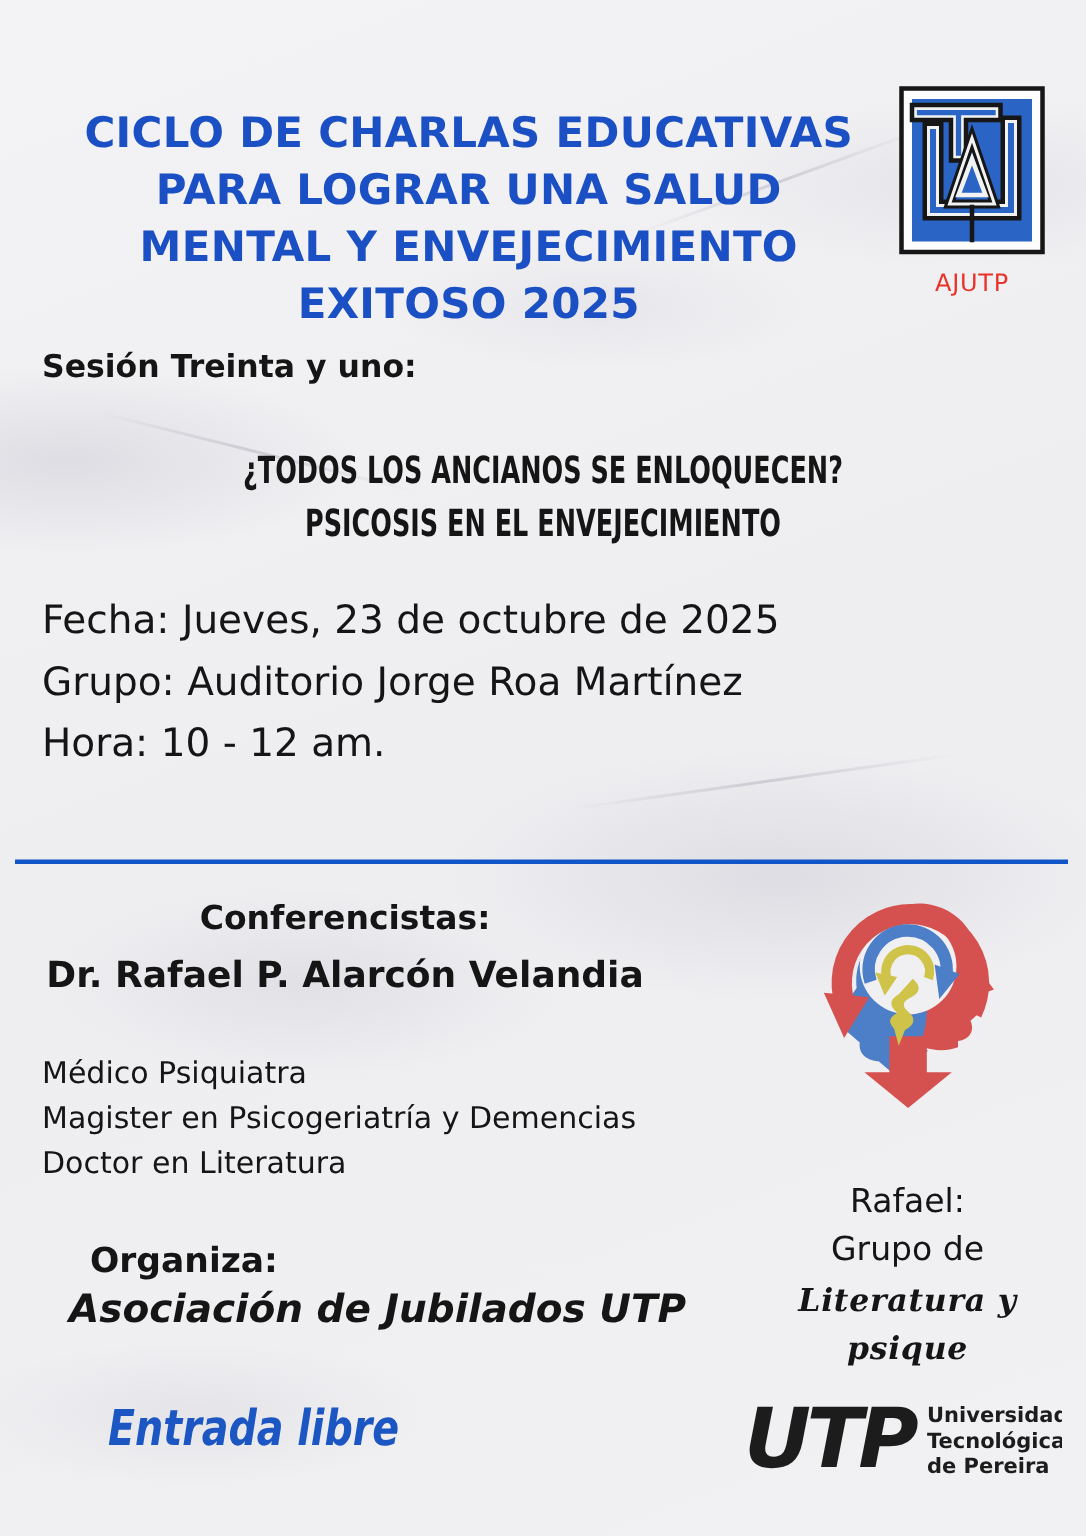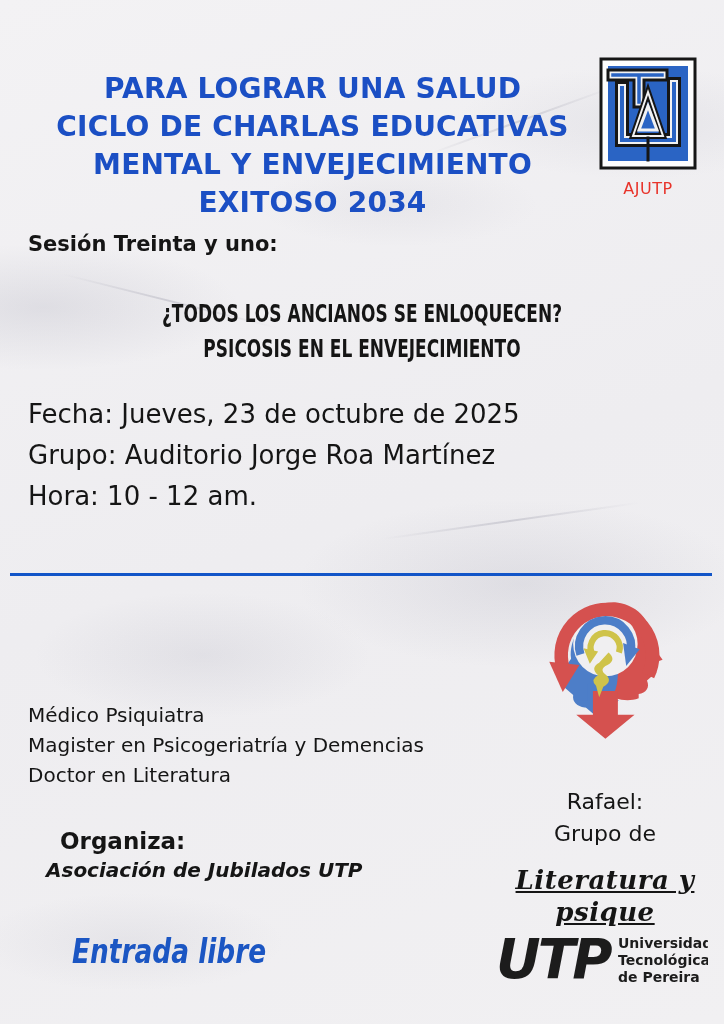--- a/index.html
+++ b/index.html
@@ -30,43 +30,43 @@
     transform:scaleX(.68);transform-origin:50% 0;white-space:nowrap;
   }
   .details{left:28px;top:394px;font-size:26px;font-weight:normal;line-height:41px;}
   .divider{left:10px;top:573px;width:702px;height:3px;background:#1255c8;}
   .speakers{left:30px;top:600px;width:400px;text-align:center;}
   .speakers-heading{font-size:22px;font-weight:bold;}
   .speaker-name{margin-top:11px;font-size:24px;font-weight:bold;}
   .credentials{left:28px;top:700px;font-size:20px;font-weight:normal;line-height:30px;}
   .psyche{left:543px;top:592px;}
   .support{left:498px;top:786px;width:214px;text-align:center;font-size:22px;line-height:32px;}
-  .support-script{font-family:"DejaVu Serif",serif;font-style:italic;font-weight:bold;font-size:26px;margin-top:14px;letter-spacing:.5px;text-decoration:underline;}
+  .support-script{font-family:"DejaVu Serif",serif;font-style:italic;font-weight:bold;font-size:21px;margin-top:1px;letter-spacing:.5px;}
   .organizer-label{left:60px;top:828px;font-size:23px;font-weight:bold;}
-  .organizer-name{left:46px;top:858px;font-size:20px;font-weight:bold;font-style:italic;}
+  .organizer-name{left:46px;top:858px;font-size:26px;font-weight:bold;font-style:italic;}
   .admission{
     left:72px;top:932px;font-size:33px;font-weight:bold;font-style:italic;color:#1b56c3;
     transform:scaleX(.8);transform-origin:0 50%;white-space:nowrap;
   }
   .utp-footer{left:498px;top:928px;}
 </style>
 </head>
 <body>
 
 <div class="poster">
 
   <div class="vein" style="left:380px;top:520px;width:260px;transform:rotate(-8deg);"></div>
   <div class="vein" style="left:60px;top:300px;width:220px;transform:rotate(14deg);"></div>
   <div class="vein" style="left:420px;top:120px;width:200px;transform:rotate(-20deg);"></div>
 
   <div class="abs title">
+    <div>CICLO DE CHARLAS EDUCATIVAS</div>
     <div>PARA LOGRAR UNA SALUD</div>
-    <div>CICLO DE CHARLAS EDUCATIVAS</div>
     <div>MENTAL Y ENVEJECIMIENTO</div>
-    <div>EXITOSO 2034</div>
+    <div>EXITOSO 2025</div>
   </div>
 
   <div class="abs ajutp">
     <svg width="100" height="115" viewBox="0 0 100 115">
       <rect x="3" y="3" width="94" height="109" fill="#fdfdfd" stroke="#161616" stroke-width="3"></rect>
       <rect x="10" y="10" width="80" height="95" fill="#2a64c4"></rect>
       <g fill="none" stroke-linecap="square">
         <path d="M24,32 V84 H76 V28" stroke="#161616" stroke-width="14"></path>
         <path d="M24,32 V84 H76 V28" stroke="#f2f2f2" stroke-width="8"></path>
         <path d="M24,32 V84 H76 V28" stroke="#2a64c4" stroke-width="4"></path>
@@ -89,20 +89,24 @@
   </div>
 
   <div class="abs details">
     <div>Fecha: Jueves, 23 de octubre de 2025</div>
     <div>Grupo: Auditorio Jorge Roa Martínez</div>
     <div>Hora: 10 - 12 am.</div>
   </div>
 
   <div class="abs divider"></div>
 
+  <div class="abs speakers">
+    <div class="speakers-heading">Conferencistas:</div>
+    <div class="speaker-name">Dr. Rafael P. Alarcón Velandia</div>
+  </div>
   <div class="abs credentials">
     <div>Médico Psiquiatra</div>
     <div>Magister en Psicogeriatría y Demencias</div>
     <div>Doctor en Literatura</div>
   </div>
 
   <div class="abs psyche">
     <svg width="130" height="151" viewBox="0 0 125 145">
       <path d="M32,54 C29,24 50,8 71,10 C93,13 106,30 104,50 L115,65 L104,69 L109,77 L100,85 C103,92 99,97 92,98 L92,102 C84,105 76,104 70,102 C48,97 34,80 32,54 Z" fill="#d5514f"></path>
       <path d="M56,24 C36,28 25,46 27,64 L16,80 L25,84 L21,92 L29,99 C28,106 33,110 40,111 L58,110 C67,103 72,93 72,78 C76,50 70,31 56,24 Z" fill="#4d7ec8"></path>

